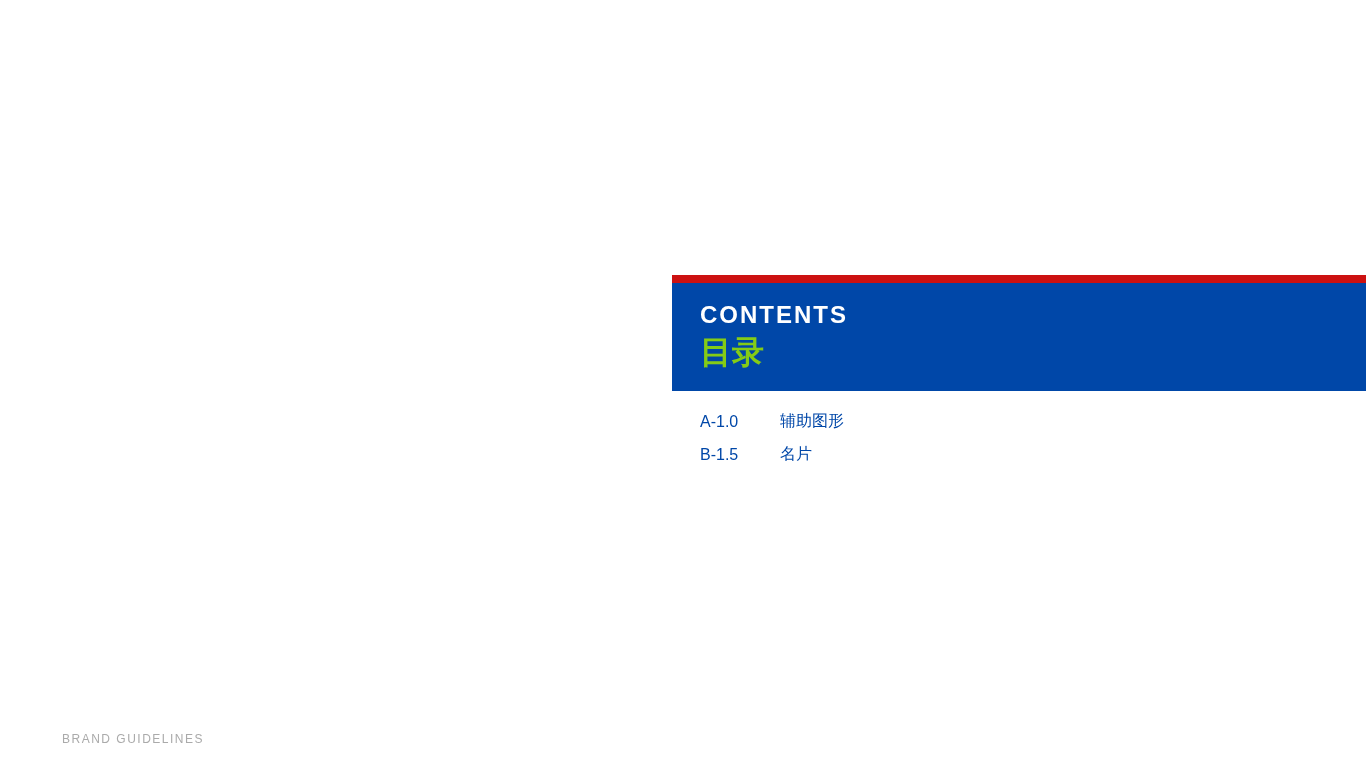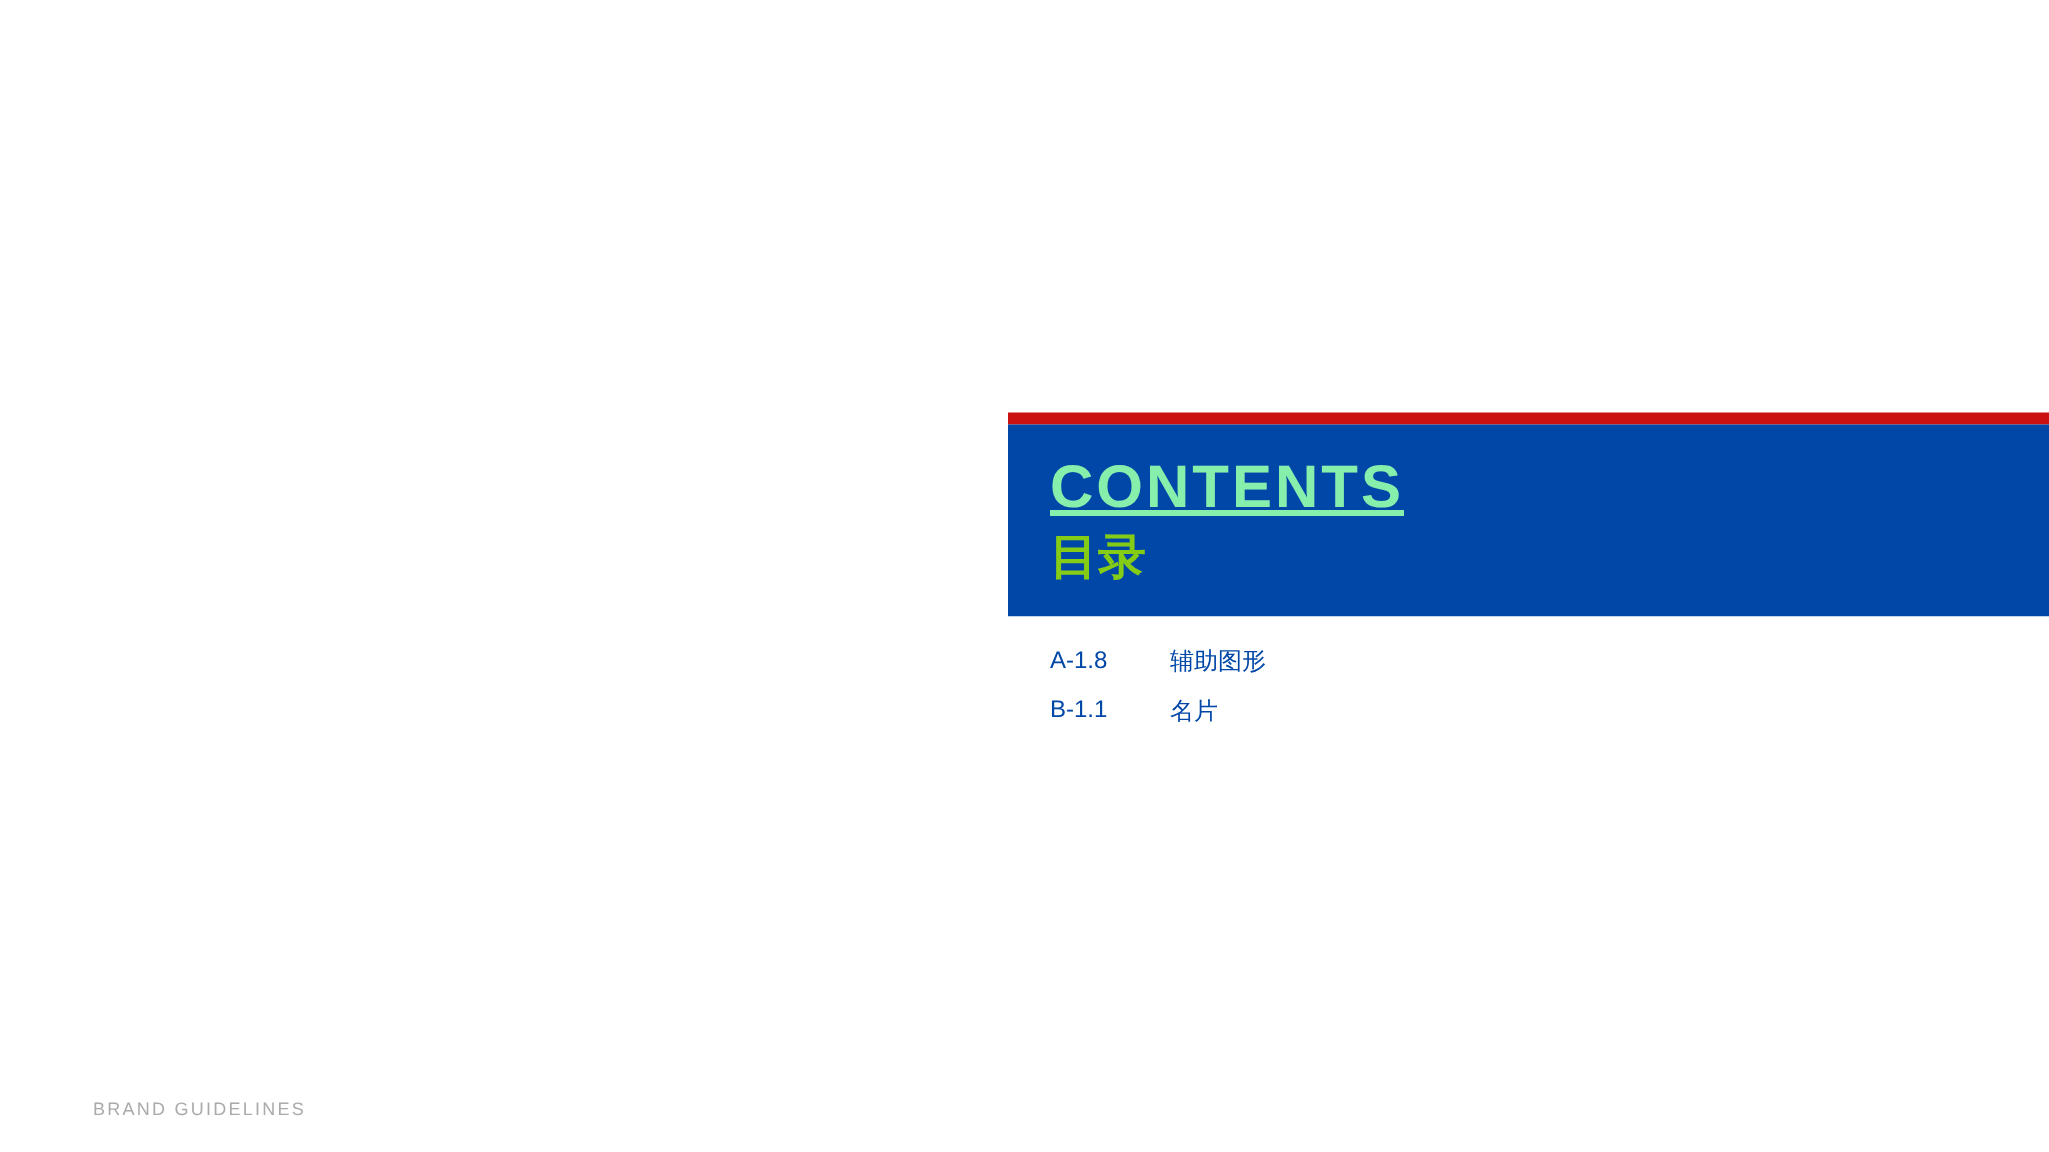--- a/index.html
+++ b/index.html
@@ -37,26 +37,25 @@
       background-color: #cc1111;
     }
 
     .blue-header {
       width: 100%;
       background-color: #0047a8;
       padding: 18px 28px 18px 28px;
     }
 
     .header-title-en {
-      color: #86efac;
-      font-size: 40px;
+      color: #ffffff;
+      font-size: 24px;
       font-weight: bold;
       letter-spacing: 2px;
       line-height: 1.2;
-      text-decoration: underline;
     }
 
     .header-title-cn {
       color: #84cc16;
       font-size: 32px;
       font-weight: bold;
       line-height: 1.3;
       margin-top: 2px;
     }
 
@@ -104,25 +103,25 @@
     <div class="red-bar"></div>
 
     <div class="blue-header">
       <div class="header-title-en">CONTENTS</div>
       <div class="header-title-cn">目录</div>
     </div>
 
     <div class="contents-list">
 
     <div class="contents-item">
-          <span class="item-code">A-1.8</span>
+          <span class="item-code">A-1.0</span>
           <span class="item-label">辅助图形</span>
         </div>
         <div class="contents-item">
-          <span class="item-code">B-1.1</span>
+          <span class="item-code">B-1.5</span>
           <span class="item-label">名片</span>
         </div>
       </div>
 
   </div>
 
   <div class="footer-text">BRAND GUIDELINES</div>
 
 </div>
 

